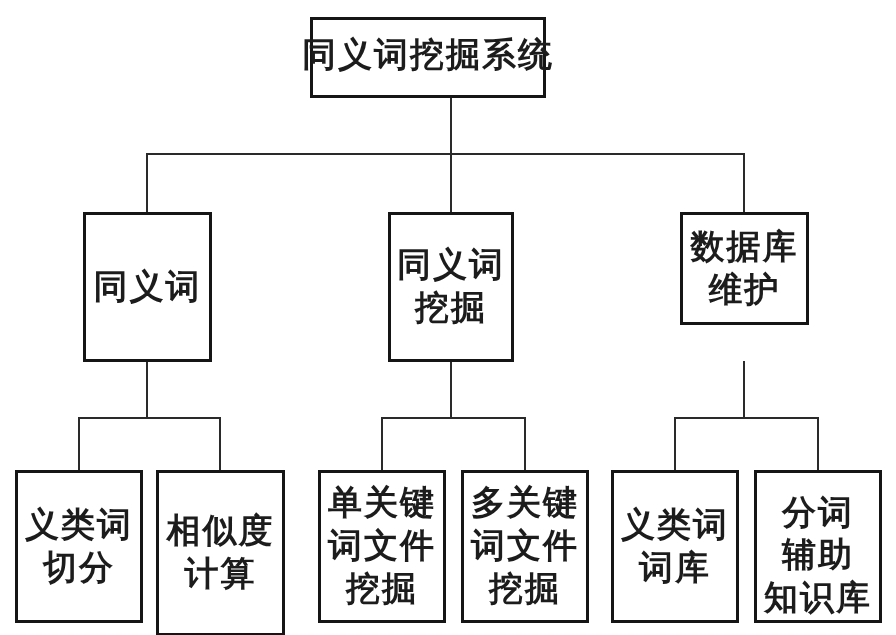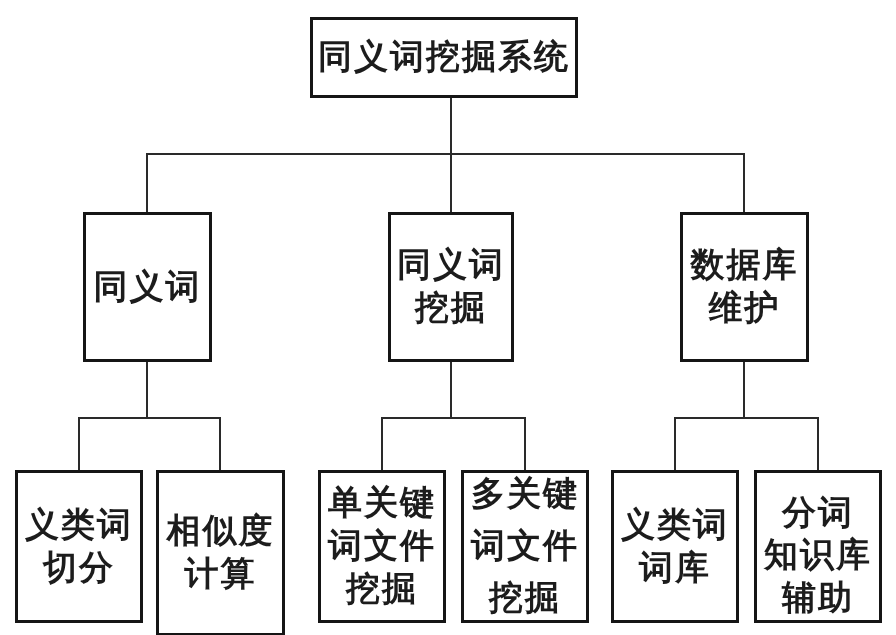--- a/index.html
+++ b/index.html
@@ -28,30 +28,30 @@
     text-align: center;
     color: #1c1c1c;
     font-weight: 700;
     font-size: 34px;
     line-height: 1.26;
     letter-spacing: 2px;
   }
   .node .ln { display: block; white-space: nowrap; }
 
   
-  .n-root      { left: 310px; top: 17px;  width: 268px; height: 81px;  }
+  .n-root      { left: 310px; top: 17px;  width: 236px; height: 81px; font-family: Liberation Mono, monospace;  }
   
   .n-test      { left: 83px;  top: 212px; width: 129px; height: 150px; }
   .n-mining    { left: 388px; top: 212px; width: 126px; height: 150px; }
-  .n-maintain  { left: 680px; top: 212px; width: 129px; height: 150px; }
+  .n-maintain  { left: 680px; top: 212px; width: 129px; height: 113px; }
   
   .n-segment   { left: 15px;  top: 470px; width: 128px; height: 153px; }
   .n-similar   { left: 156px; top: 470px; width: 129px; height: 166px; }
   .n-singlekw  { left: 318px; top: 470px; width: 128px; height: 153px; text-align: center; }
-  .n-multikw   { left: 461px; top: 470px; width: 128px; height: 153px; justify-content: space-between; }
+  .n-multikw   { left: 461px; top: 470px; width: 128px; height: 153px; }
   .n-lexicon   { left: 611px; top: 470px; width: 128px; height: 153px; }
   .n-auxkb     { left: 754px; top: 470px; width: 128px; height: 153px; justify-content: flex-end; }
 </style>
 </head>
 <body>
 
 <div class="stage">
 
   <svg class="wires" viewBox="0 0 896 635" aria-hidden="true">
     <g stroke="#2a2a2a" stroke-width="2" fill="none">
@@ -118,17 +118,17 @@
     <span class="ln">挖掘</span>
   </div>
 
   <div class="node n-lexicon">
     <span class="ln">义类词</span>
     <span class="ln">词库</span>
   </div>
 
   <div class="node n-auxkb">
     <span class="ln">分词</span>
+    <span class="ln">辅助</span>
     <span class="ln">知识库</span>
-    <span class="ln">辅助</span>
   </div>
 
 </div>
 
 </body></html>

